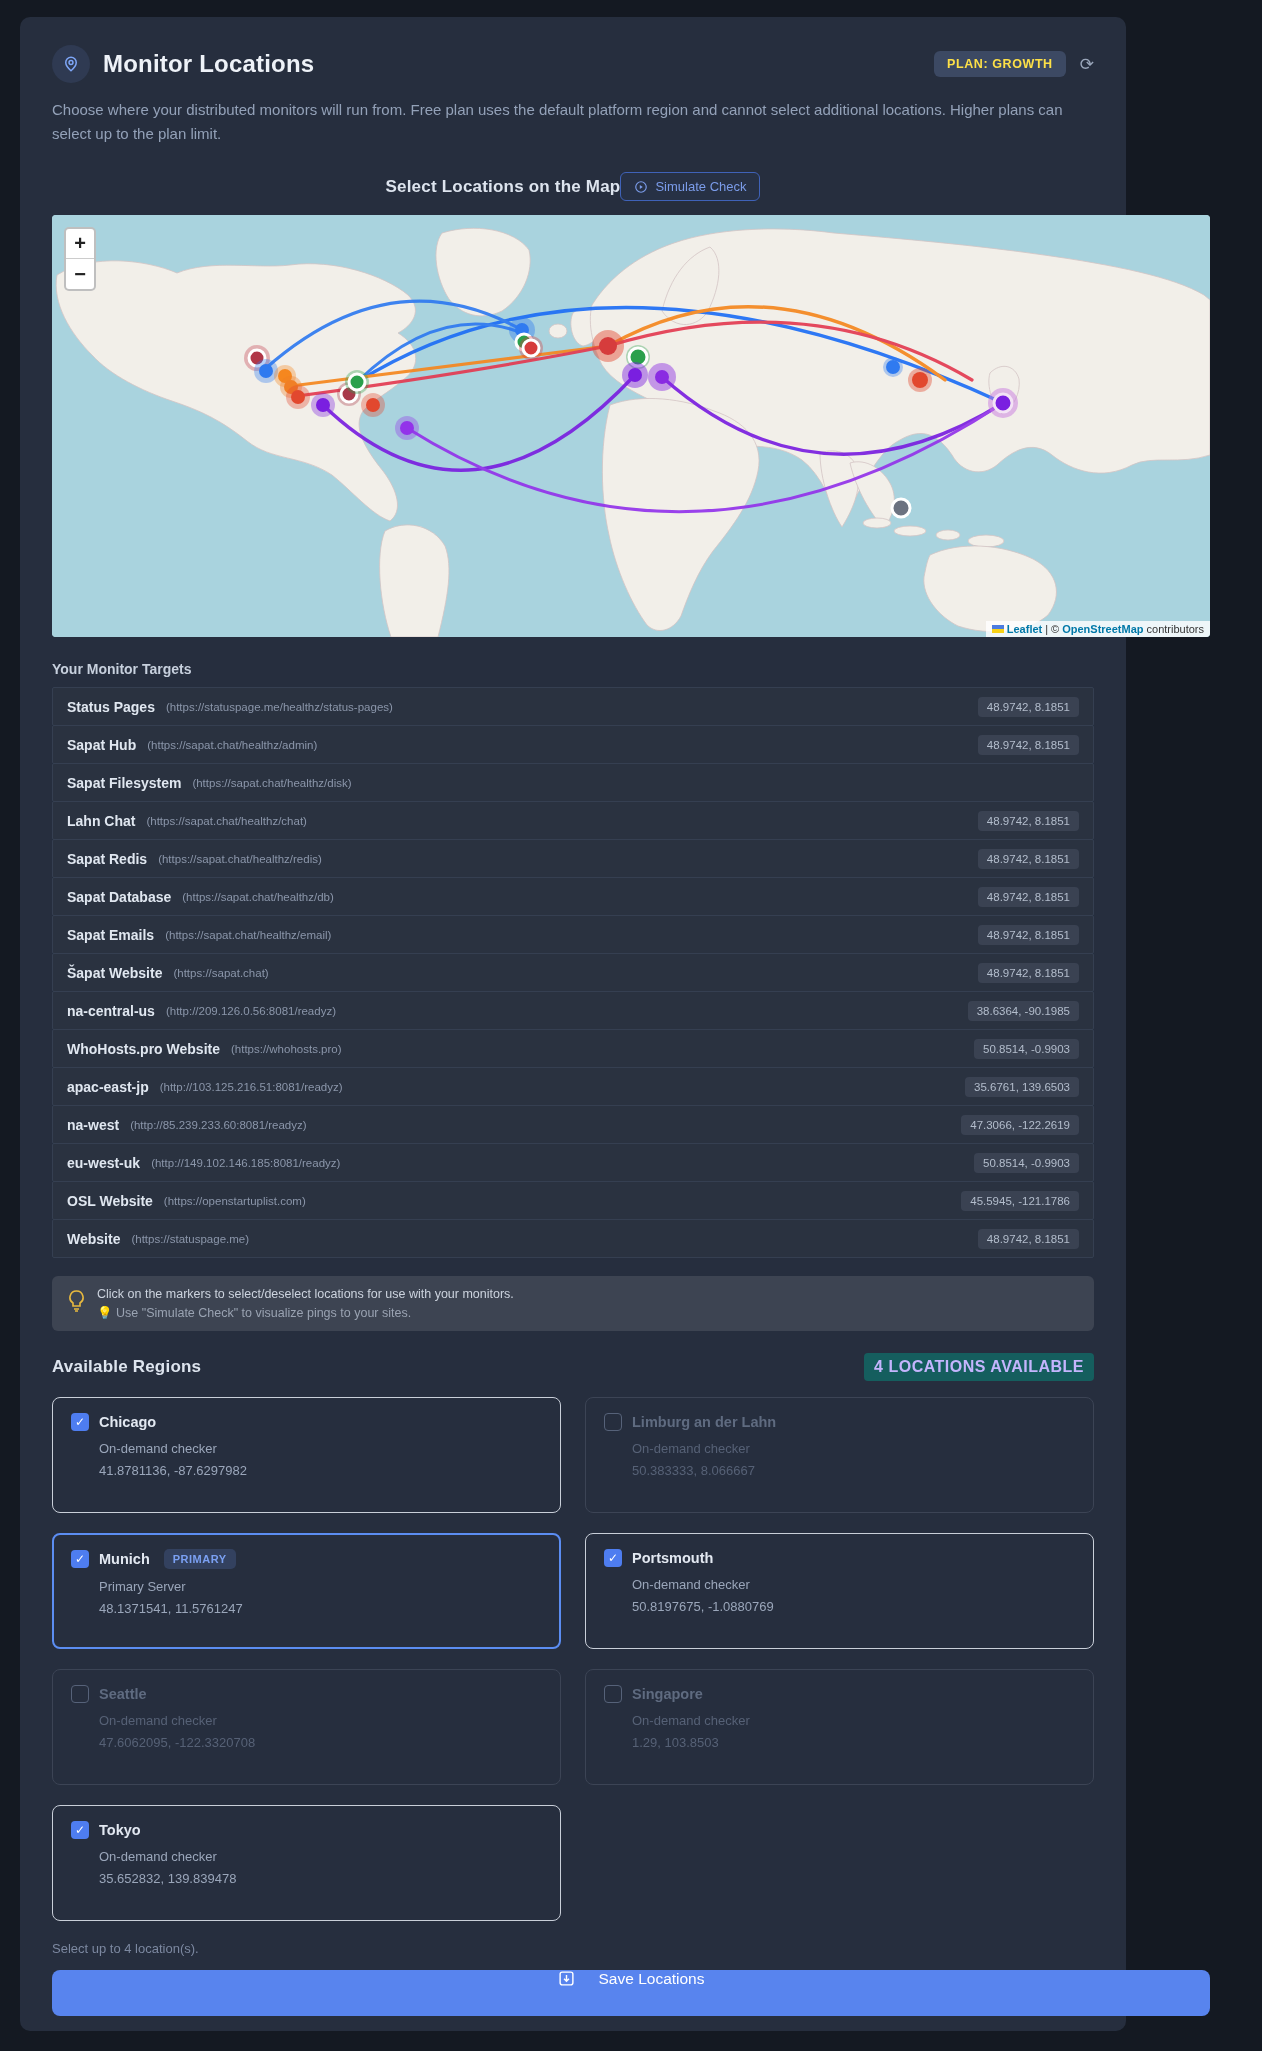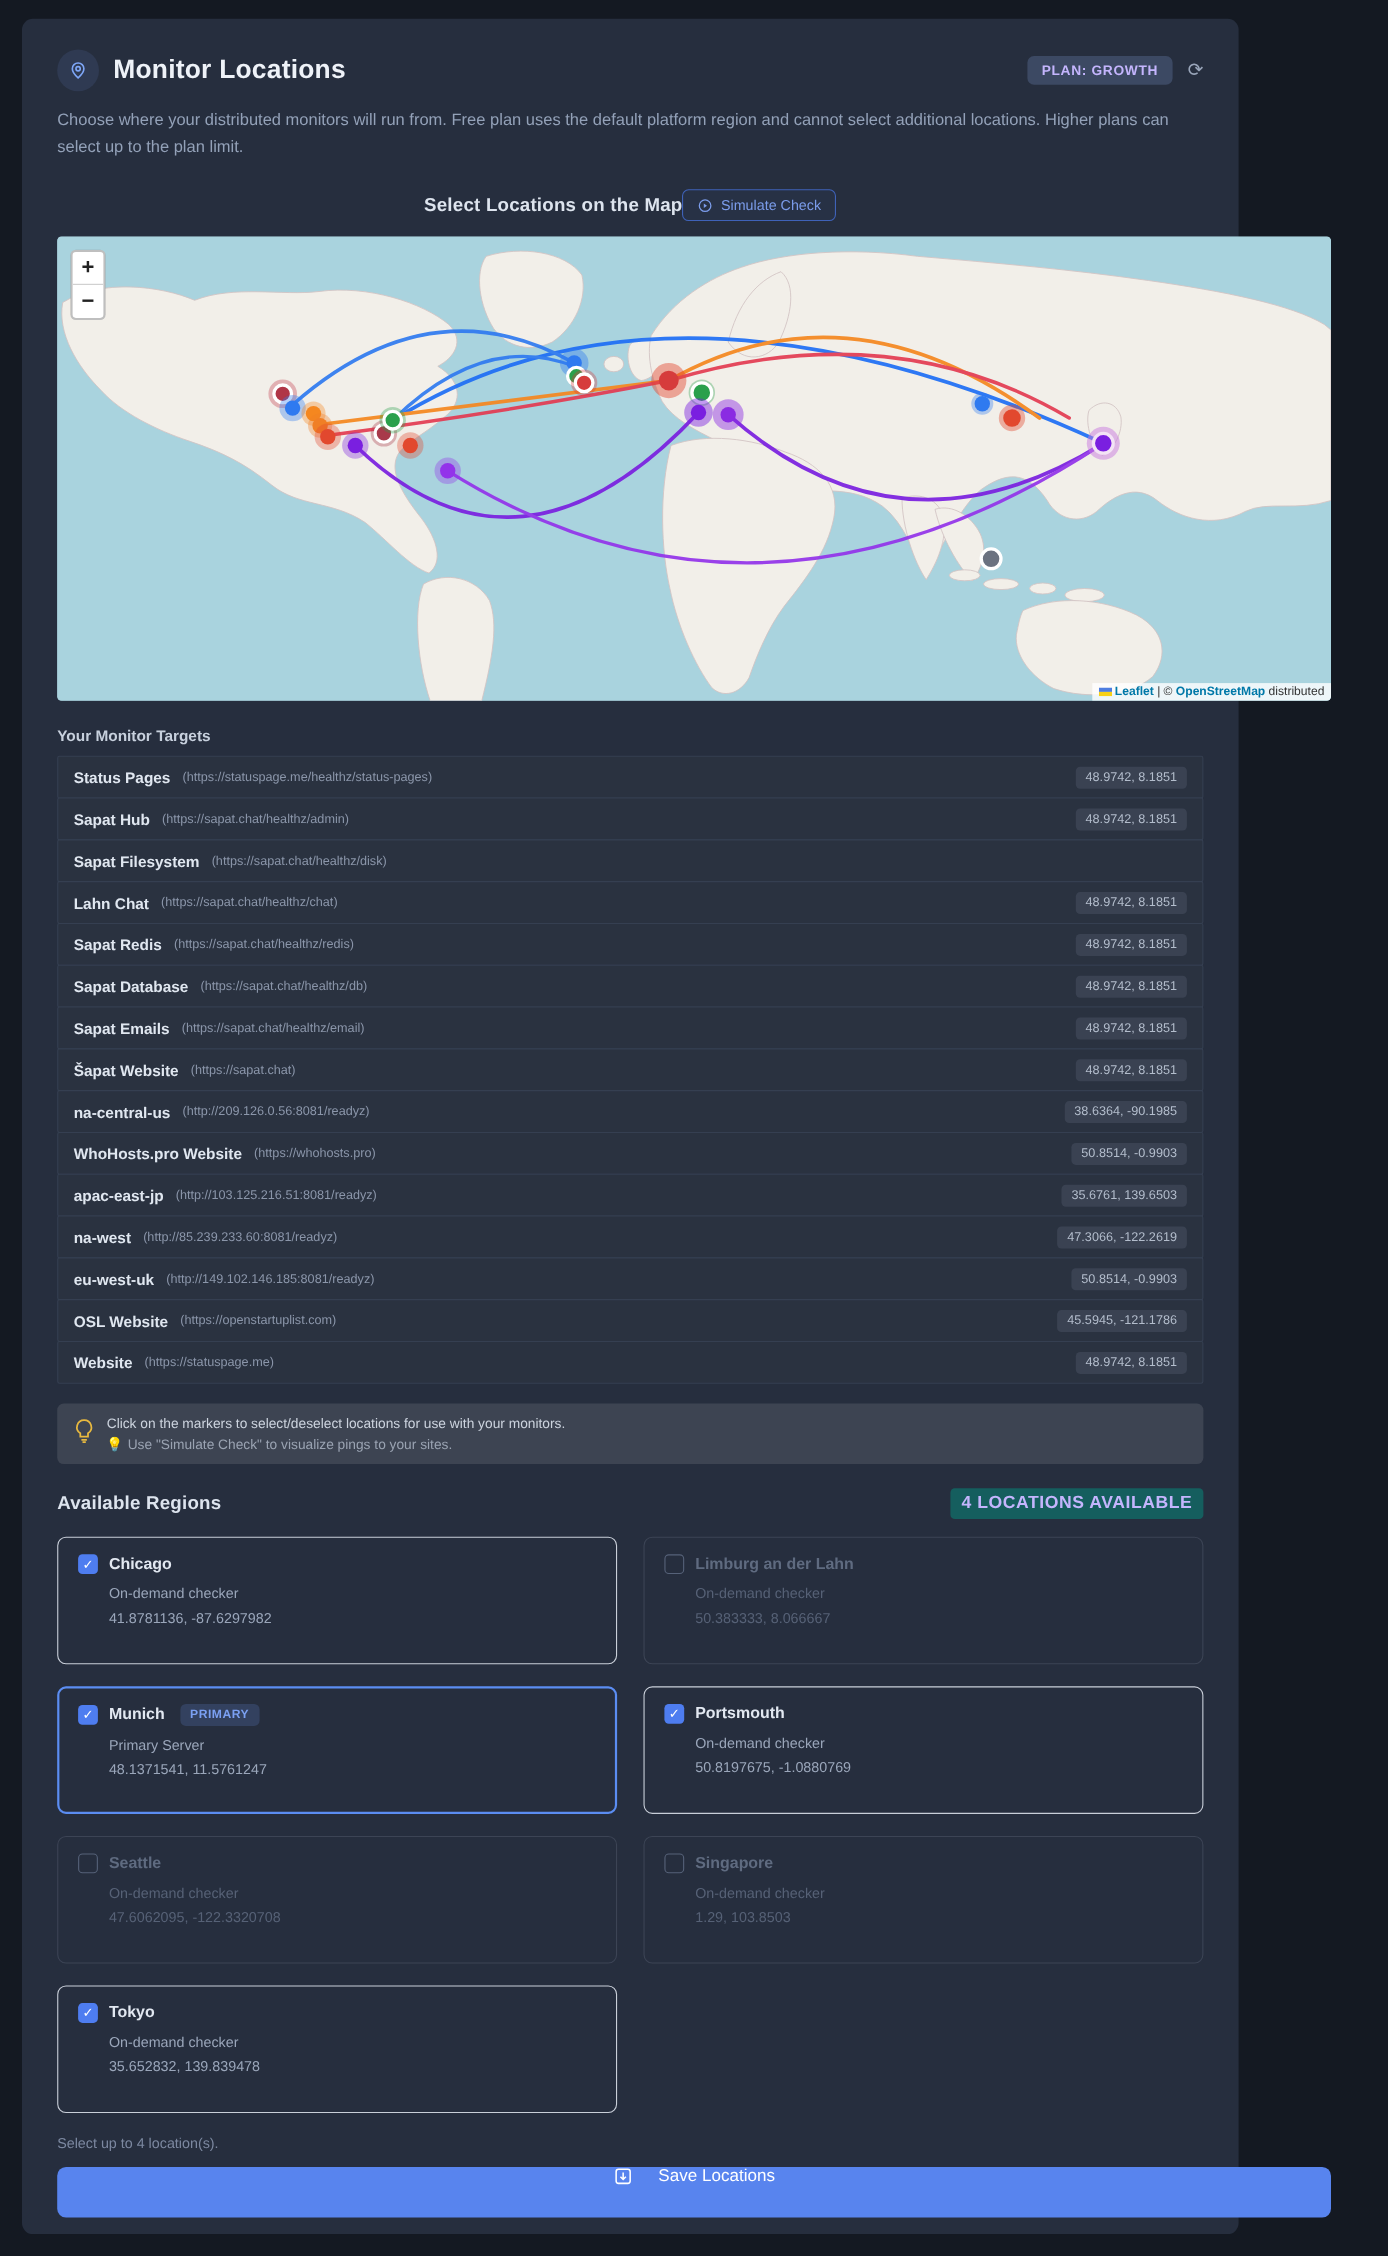--- a/index.html
+++ b/index.html
@@ -3,21 +3,21 @@
 <meta charset="utf-8">
 <style>
   * { margin:0; padding:0; box-sizing:border-box; }
   html,body { width:1262px; height:2051px; background:#141922; font-family:"Liberation Sans","DejaVu Sans",sans-serif; }
   .panel { position:absolute; left:20px; top:17px; width:1106px; height:2014px; background:#262e3e; border-radius:10px; padding:28px 32px; }
 
   
   .hdr-row { display:flex; align-items:center; }
   .hdr-icon { width:38px; height:38px; border-radius:50%; background:#2f3a52; display:flex; align-items:center; justify-content:center; margin-right:13px; }
   .hdr-title { font-size:24px; font-weight:bold; color:#eef2f8; letter-spacing:.2px; flex:1; }
-  .plan-badge { background:#3c4963; color:#c4b5fd; font-size:12.5px; font-weight:bold; letter-spacing:.6px; padding:6px 13px; border-radius:6px; }
+  .plan-badge { background:#3c4963; color:#fde047; font-size:12.5px; font-weight:bold; letter-spacing:.6px; padding:6px 13px; border-radius:6px; }
   .refresh { margin-left:14px; color:#9aa6ba; font-size:17px; cursor:pointer; }
   .descr { margin-top:15px; color:#93a1b8; font-size:15px; line-height:1.6; max-width:1150px; }
 
   
   .sect-row { display:flex; align-items:center; justify-content:center; margin-top:26px; }
   .sect-h { color:#dde4ee; font-size:17px; font-weight:600; letter-spacing:.2px; }
   .sim-btn { display:flex; align-items:center; gap:7px; border:1px solid #3f62b8; color:#7b9cea; background:rgba(47,68,115,.15); font-size:13px; padding:6px 13px; border-radius:6px; cursor:pointer; }
 
   
   .map-wrap { position:relative; margin-top:14px; width:1158px; height:422px; border-radius:4px; overflow:hidden; background:#a9d3de; }
@@ -230,21 +230,21 @@
     </svg>
     <div class="attrib">
       <svg width="12" height="8">
           <rect width="12" height="4" fill="#4e7de0"></rect>
           <rect y="4" width="12" height="4" fill="#f7d117"></rect>
         </svg>
       <span class="lnk">Leaflet</span>
       <span>|</span>
       <span>©</span>
       <span class="lnk">OpenStreetMap</span>
-      <span>distributed</span>
+      <span>contributors</span>
     </div>
   </div>
 
   <div class="targets-h">Your Monitor Targets</div>
   <div class="tlist">
     <div class="trow">
         <span class="tname">Status Pages</span>
         <span class="turl">(https://statuspage.me/healthz/status-pages)</span>
         <span class="tcoords">48.9742, 8.1851</span>
       </div>

